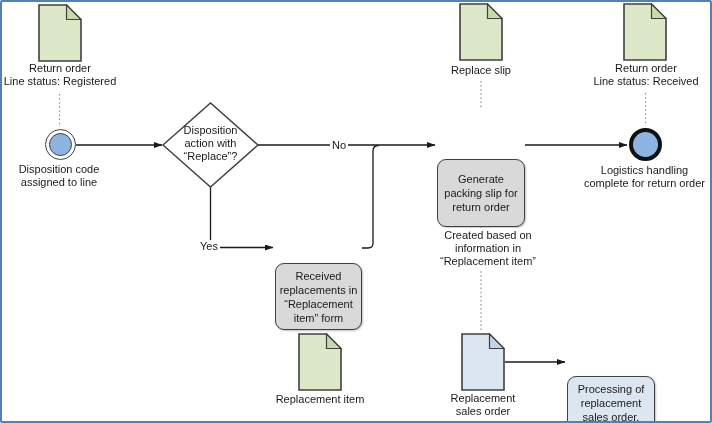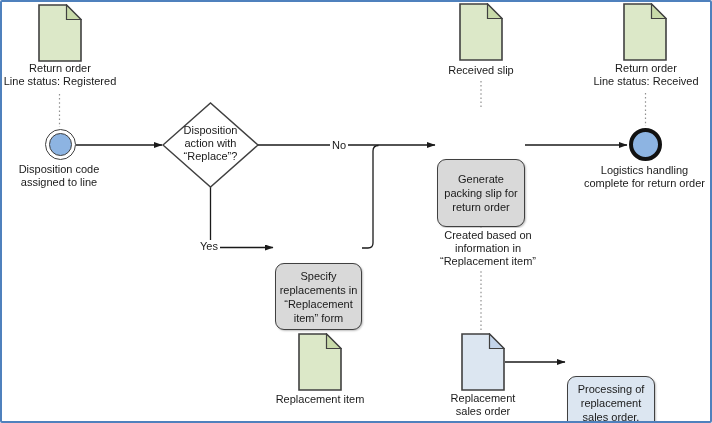--- a/index.html
+++ b/index.html
@@ -121,21 +121,21 @@
   <svg class="doc" style="left:459px;top:331px" viewBox="0 0 44 58">
     <path d="M1,1 L28.5,1 L43,15.5 L43,57 L1,57 Z" stroke="#404040" stroke-width="1.6" fill="#dce6f1"></path>
     <path d="M28.5,1 L28.5,15.5 L43,15.5 Z" stroke="#404040" stroke-width="1.2" fill="#c3d4ea"></path>
   </svg>
 
   <div id="start-event">
     <div id="start-event-inner"></div>
   </div>
   <div id="end-event"></div>
 
-  <div class="task" style="left:273px;top:213px;width:87px;height:67px">Specify
+  <div class="task" style="left:273px;top:213px;width:87px;height:67px">Received
 replacements in
 “Replacement
 item” form</div>
 
   <div class="task" style="left:435px;top:109px;width:88px;height:68px">Generate
 packing slip for
 return order</div>
 
   <div class="task blue" style="left:565px;top:326px;width:88px;height:68px">Processing of
 replacement
@@ -149,21 +149,21 @@
 assigned to line</div>
 
   <div class="lbl" style="left:163px;top:122px;width:91px">Disposition
 action with
 “Replace”?</div>
 
   <div class="edge-lbl" style="left:328px;top:137px">No</div>
 
   <div class="edge-lbl" style="left:196px;top:238px">Yes</div>
 
-  <div class="lbl" style="left:434px;top:62px;width:90px">Received slip</div>
+  <div class="lbl" style="left:434px;top:62px;width:90px">Replace slip</div>
 
   <div class="lbl" style="left:574px;top:60px;width:140px">Return order
 Line status: Received</div>
 
   <div class="lbl" style="left:572px;top:162px;width:141px">Logistics handling
 complete for return order</div>
 
   <div class="lbl" style="left:258px;top:391px;width:120px">Replacement item</div>
 
   <div class="lbl annotation-bg" style="left:428px;top:226px;width:110px">Created based on

